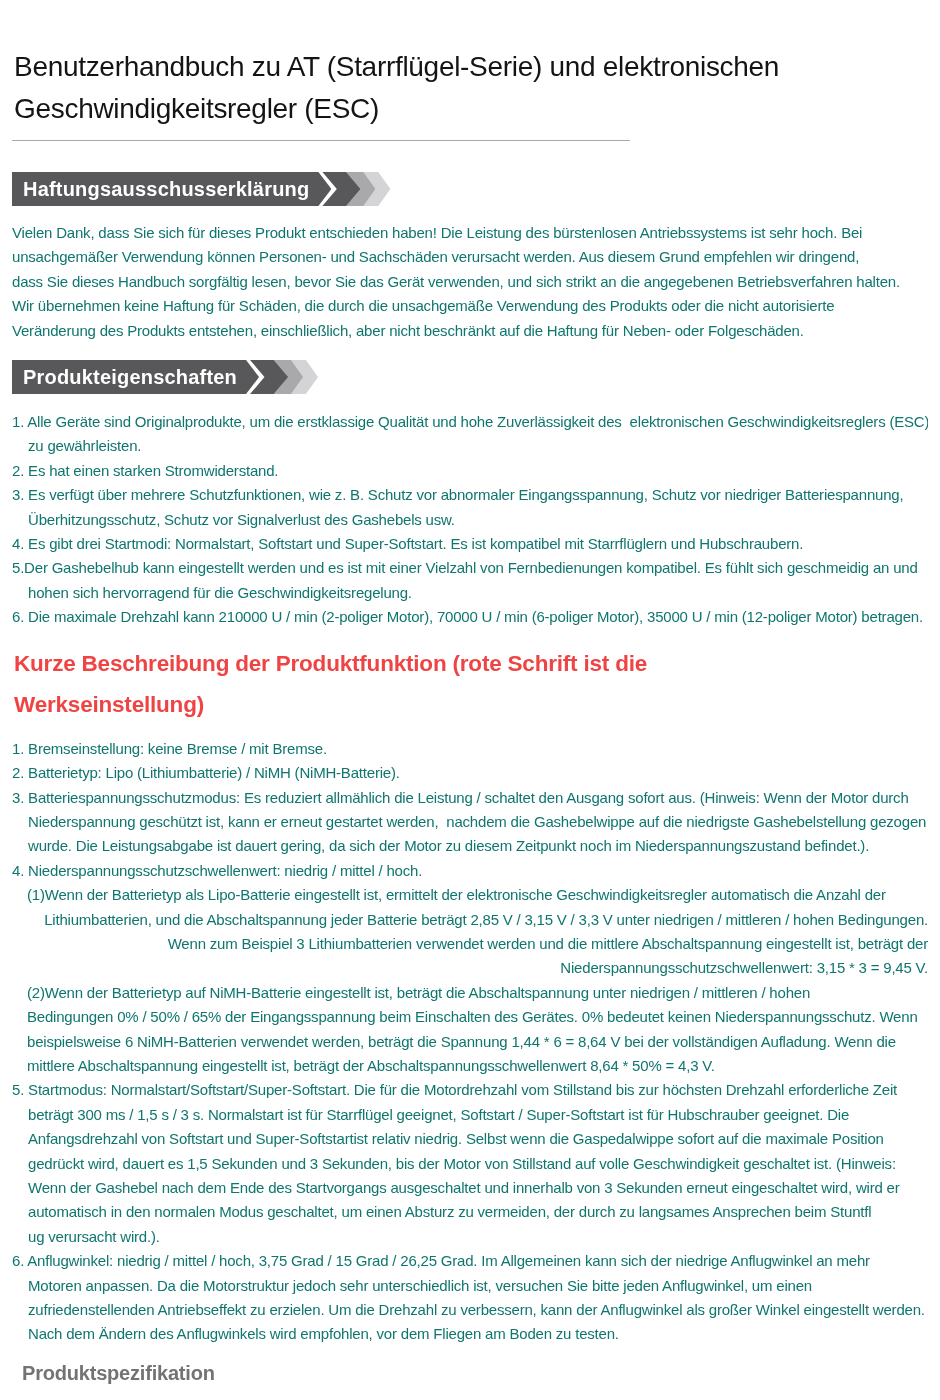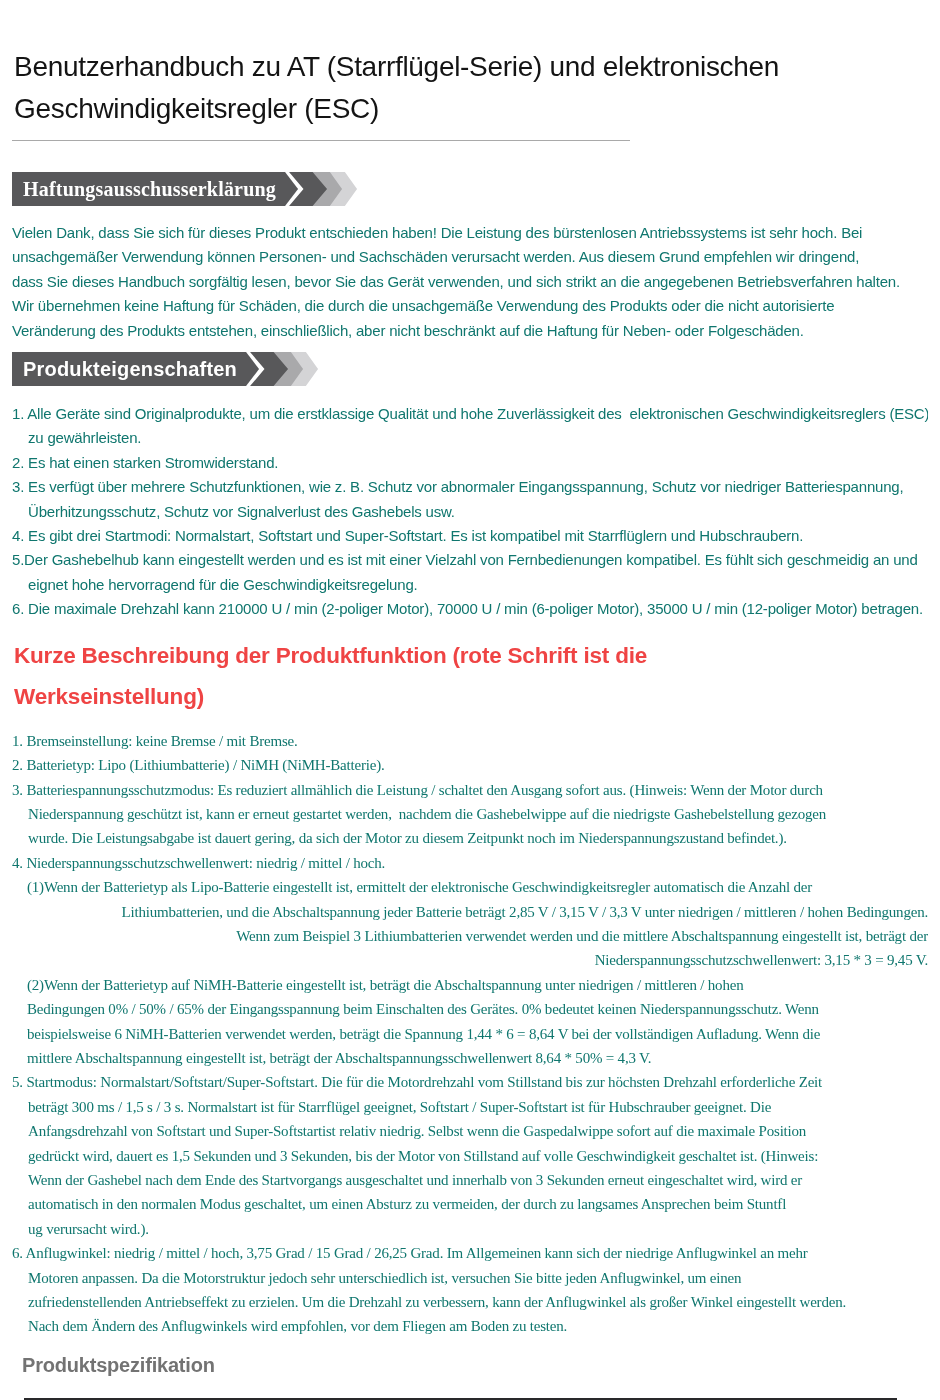--- a/index.html
+++ b/index.html
@@ -17,22 +17,22 @@
     font-size:28px; line-height:42px; font-weight:400;
     color:#141414; letter-spacing:-0.3px;
   }
   .title-divider {
     border:none; border-top:1px solid #a9a9a9;
     width:618px; margin:10px 0 0 0;
   }
 
   
   .banner { display:flex; align-items:center; height:34px; }
-  .banner-disclaimer { margin-top:31px;font-family:Liberation Serif, serif; }
-  .banner-features { margin-top:9px;text-align:center; }
+  .banner-disclaimer { margin-top:31px; }
+  .banner-features { margin-top:17px;text-align:center; }
   .banner-label {
     background:#58585a; color:#ffffff;
     font-size:20px; font-weight:bold; line-height:34px;
     padding:0 22px 0 11px; letter-spacing:0.2px;
     clip-path:polygon(0 0, calc(100% - 13px) 0, 100% 50%, calc(100% - 13px) 100%, 0 100%);
   }
   .chev {
     height:34px; position:relative;
     clip-path:polygon(0 0, 62% 0, 100% 50%, 62% 100%, 0 100%, 38% 50%);
   }
@@ -41,21 +41,21 @@
   .chev-light { width:32px; background:#d4d4d6; margin-left:-17px; z-index:1; }
 
   
   .lines { font-size:15px; line-height:24.4px; color:#0f766e; letter-spacing:-0.2px; }
   .lines .line { white-space:pre; overflow:hidden; }
   .lines .i1 { margin-left:16px; }
   .lines .i2 { margin-left:15px; }
   .lines .i3 { margin-left:20px;text-align:right; }
   .disclaimer-text { margin-top:15px; }
   .features-text   { margin-top:16px; }
-  .functions-text  { margin-top:12px;font-family:Liberation Serif, serif; }
+  .functions-text  { margin-top:12px; }
 
   
   .h2 {
     margin:13px 0 6px 2px;
     font-size:22.5px; line-height:41px; font-weight:bold;
     color:#ef4444; letter-spacing:-0.2px;
   }
   .h3 {
     margin:15px 0 0 10px;
     font-size:20px; font-weight:bold; color:#737373; letter-spacing:-0.2px;
@@ -102,21 +102,21 @@
   </div>
 
   <div class="lines features-text">
       <div class="line i0">1. Alle Geräte sind Originalprodukte, um die erstklassige Qualität und hohe Zuverlässigkeit des  elektronischen Geschwindigkeitsreglers (ESC)</div>
       <div class="line i1">zu gewährleisten.</div>
       <div class="line i0">2. Es hat einen starken Stromwiderstand.</div>
       <div class="line i0">3. Es verfügt über mehrere Schutzfunktionen, wie z. B. Schutz vor abnormaler Eingangsspannung, Schutz vor niedriger Batteriespannung,</div>
       <div class="line i1">Überhitzungsschutz, Schutz vor Signalverlust des Gashebels usw.</div>
       <div class="line i0">4. Es gibt drei Startmodi: Normalstart, Softstart und Super-Softstart. Es ist kompatibel mit Starrflüglern und Hubschraubern.</div>
       <div class="line i0">5.Der Gashebelhub kann eingestellt werden und es ist mit einer Vielzahl von Fernbedienungen kompatibel. Es fühlt sich geschmeidig an und</div>
-      <div class="line i1">eignet hohe hervorragend für die Geschwindigkeitsregelung.</div>
+      <div class="line i1">hohen sich hervorragend für die Geschwindigkeitsregelung.</div>
       <div class="line i0">6. Die maximale Drehzahl kann 210000 U / min (2-poliger Motor), 70000 U / min (6-poliger Motor), 35000 U / min (12-poliger Motor) betragen.</div>
     </div>
 
   <div class="h2">
     <div>Kurze Beschreibung der Produktfunktion (rote Schrift ist die</div>
     <div>Werkseinstellung)</div>
   </div>
 
   <div class="lines functions-text">
       <div class="line i0">1. Bremseinstellung: keine Bremse / mit Bremse.</div>

